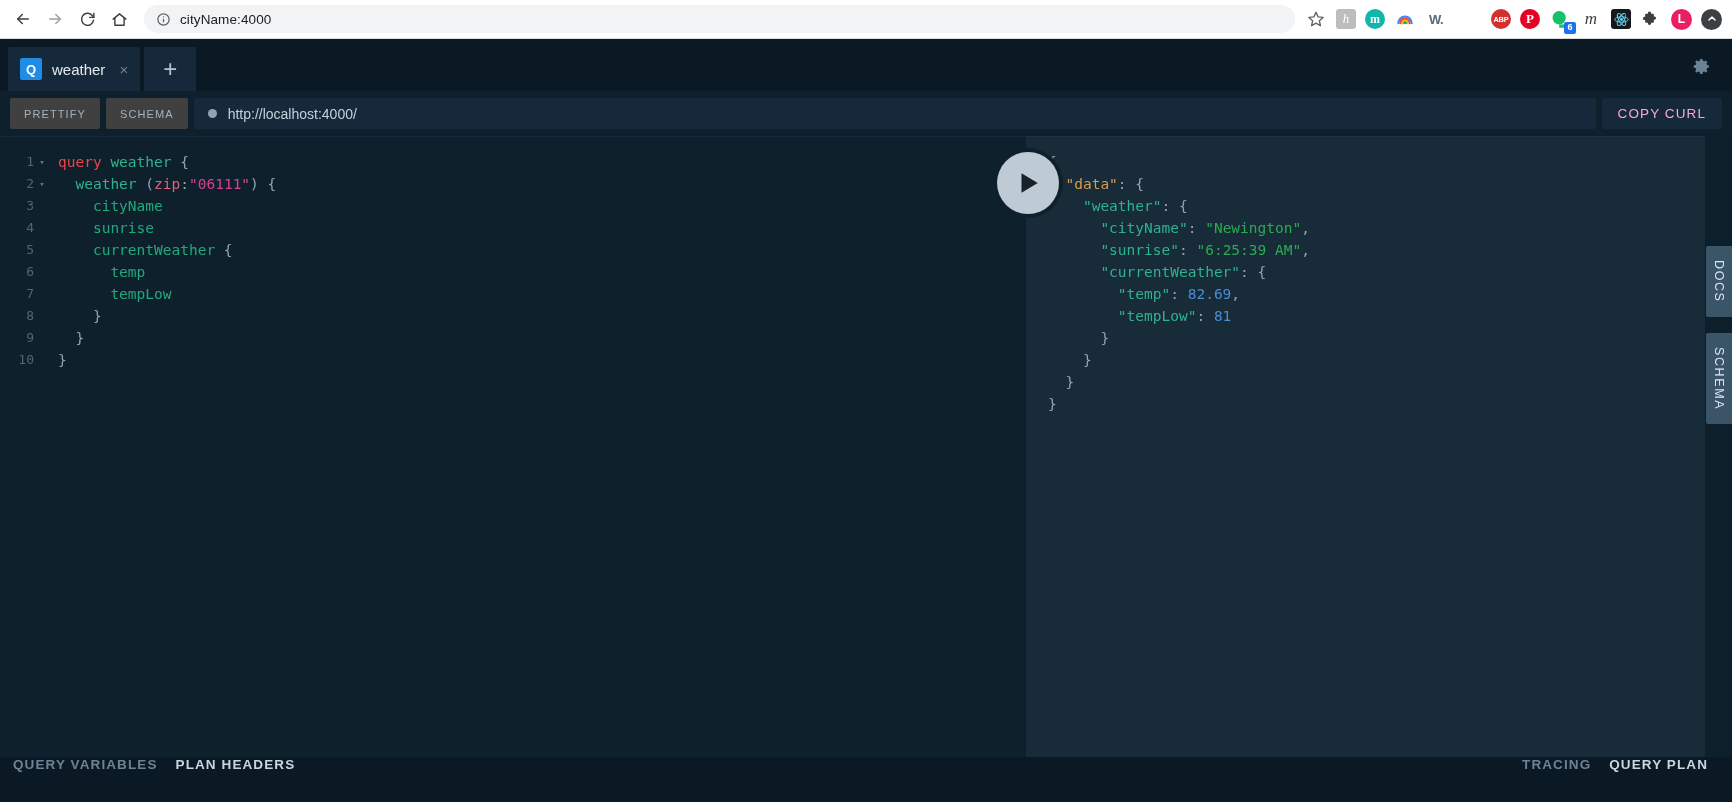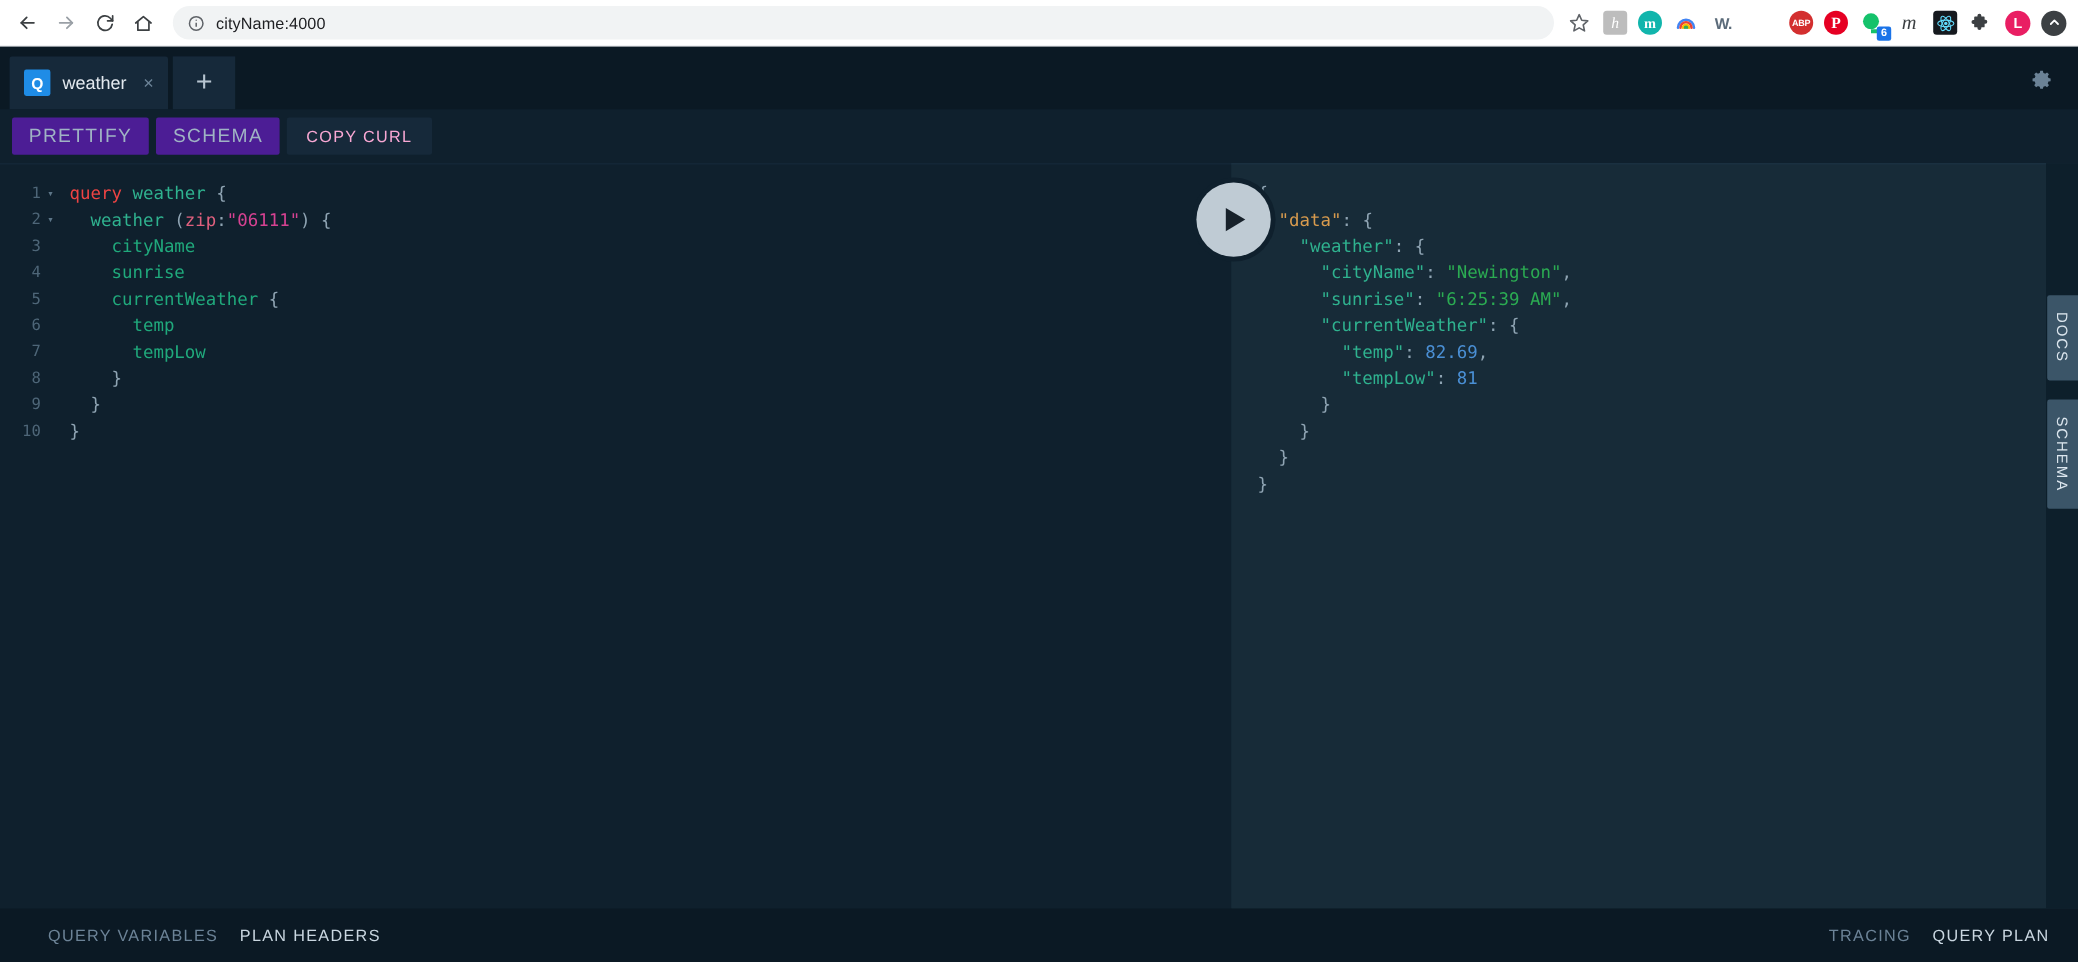--- a/index.html
+++ b/index.html
@@ -79,21 +79,21 @@
     position:absolute; right:18px; top:14px; width:26px;height:26px;
     display:flex;align-items:center;justify-content:center;
   }
 
   
   .pg-toolbar{
     height:45px; background:#0f202d; display:flex; align-items:center; gap:6px;
     padding:0 10px 0 10px;
   }
   .tb-btn{
-    height:31px; background:#4c1d95; color:#9fb3c4; font-size:16px; letter-spacing:1.1px;
+    height:31px; background:#404040; color:#9fb3c4; font-size:11px; letter-spacing:1.1px;
     display:flex; align-items:center; padding:0 14px; border-radius:2px;
   }
   .tb-url{
     flex:1 1 auto; height:31px; background:#16293a; border-radius:2px;
     display:flex; align-items:center; padding:0 14px; gap:11px; min-width:0;
   }
   .url-dot{ width:9px;height:9px;border-radius:50%;background:#8ea4b5;flex:0 0 auto;}
   .url-text{ color:#c3d1dc; font-size:14px; white-space:nowrap; overflow:hidden; text-overflow:ellipsis;}
   .tb-copy{
     height:31px; background:#16293a; color:#f9a8d4; font-size:13.5px; letter-spacing:1.1px;
@@ -158,22 +158,22 @@
     background:#0d1f2b; display:flex; flex-direction:column; align-items:center;
     padding-top:110px; gap:16px; z-index:6;
   }
   .side-tab{
     writing-mode:vertical-rl; background:#3b5568; color:#dce6ee;
     font-size:12.5px; letter-spacing:1.6px; padding:14px 6px; border-radius:2px 0 0 2px;
   }
 
   
   .pg-bottom{
-    height:45px; background:#0b1924; display:flex; align-items:center;
-    justify-content:space-between; padding:0 24px 0 40px;
+    height:45px; background:#0b1924; display:flex; align-items:flex-start;
+    justify-content:space-between; padding:0 24px 0 13px;font-weight:bold;
   }
   .bb-group{ display:flex; align-items:center; gap:18px; }
   .bb-item{ font-size:13.5px; letter-spacing:1.1px; color:#6c8397; }
   .bb-item.active{ color:#c9d6e0; }
 </style>
 </head>
 <body>
 
 <div class="browser-bar">
   <div class="nav-btn">
@@ -274,20 +274,24 @@
       <svg width="21" height="21" viewBox="0 0 24 24" fill="#6b8296">
         <path d="M12 8.6a3.4 3.4 0 1 0 0 6.8 3.4 3.4 0 0 0 0-6.8zm0 5.1a1.7 1.7 0 1 1 0-3.4 1.7 1.7 0 0 1 0 3.4z"></path>
         <path d="M20.4 13.3v-2.6l-2.1-.4a6.6 6.6 0 0 0-.7-1.7l1.2-1.8-1.8-1.8-1.8 1.2a6.6 6.6 0 0 0-1.7-.7l-.4-2.1h-2.6l-.4 2.1c-.6.16-1.17.4-1.7.7L6.6 4.99 4.8 6.79 6 8.6c-.3.53-.54 1.1-.7 1.7l-2.1.4v2.6l2.1.4c.16.6.4 1.17.7 1.7l-1.2 1.8 1.8 1.8 1.8-1.2c.53.3 1.1.54 1.7.7l.4 2.1h2.6l.4-2.1a6.6 6.6 0 0 0 1.7-.7l1.8 1.2 1.8-1.8-1.2-1.8c.3-.53.54-1.1.7-1.7l2.1-.4z"></path>
       </svg>
     </div>
   </div>
 
   <div class="pg-toolbar">
     <div class="tb-btn">PRETTIFY</div>
     <div class="tb-btn">SCHEMA</div>
+    <div class="tb-url">
+      <span class="url-dot"></span>
+      <span class="url-text">http://localhost:4000/</span>
+    </div>
     <div class="tb-copy">COPY CURL</div>
   </div>
 
   <div class="pg-body">
 
     <div class="editor-pane">
       <div class="ed-lines code" id="editor-lines"><div class="ed-row"><span class="ln">1</span><span class="fold">▾</span><span class="ed-code"><span style="white-space:pre"></span><span class="t-kw">query </span><span class="t-name">weather</span><span class="t-punc"> {</span></span></div><div class="ed-row"><span class="ln">2</span><span class="fold">▾</span><span class="ed-code"><span style="white-space:pre">  </span><span class="t-name">weather</span><span class="t-punc"> (</span><span class="t-arg">zip</span><span class="t-punc">:</span><span class="t-str">"06111"</span><span class="t-punc">) {</span></span></div><div class="ed-row"><span class="ln">3</span><span class="fold"></span><span class="ed-code"><span style="white-space:pre">    </span><span class="t-field">cityName</span></span></div><div class="ed-row"><span class="ln">4</span><span class="fold"></span><span class="ed-code"><span style="white-space:pre">    </span><span class="t-field">sunrise</span></span></div><div class="ed-row"><span class="ln">5</span><span class="fold"></span><span class="ed-code"><span style="white-space:pre">    </span><span class="t-field">currentWeather</span><span class="t-punc"> {</span></span></div><div class="ed-row"><span class="ln">6</span><span class="fold"></span><span class="ed-code"><span style="white-space:pre">      </span><span class="t-field">temp</span></span></div><div class="ed-row"><span class="ln">7</span><span class="fold"></span><span class="ed-code"><span style="white-space:pre">      </span><span class="t-field">tempLow</span></span></div><div class="ed-row"><span class="ln">8</span><span class="fold"></span><span class="ed-code"><span style="white-space:pre">    </span><span class="t-punc">}</span></span></div><div class="ed-row"><span class="ln">9</span><span class="fold"></span><span class="ed-code"><span style="white-space:pre">  </span><span class="t-punc">}</span></span></div><div class="ed-row"><span class="ln">10</span><span class="fold"></span><span class="ed-code"><span style="white-space:pre"></span><span class="t-punc">}</span></span></div></div>
     </div>
 
     <div class="result-pane">

